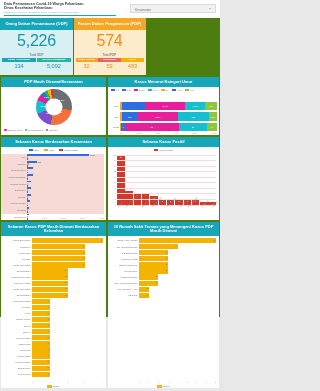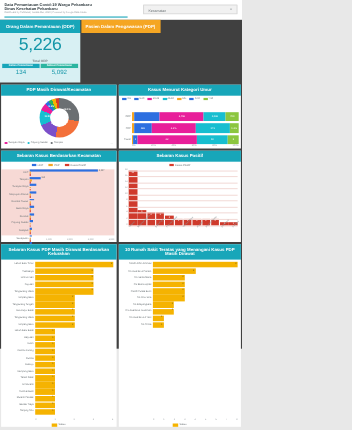--- a/index.html
+++ b/index.html
@@ -2,21 +2,21 @@
 <html><head>
 <meta charset="utf-8">
 <style>
   * { box-sizing: border-box; margin: 0; padding: 0; }
   body {
     width: 220px; height: 391px;
     font-family: "Liberation Sans", sans-serif;
     background: #e8e8e8;
     overflow: hidden;
   }
-  .page { width: 220px; height: 317px; position: relative; background: #404040; }
+  .page { width: 220px; height: 317px; position: relative; background: #4d7c0f; }
 
   
   .hdr { position: absolute; left: 0; top: 0; width: 220px; height: 18px; background: #ffffff; }
   .hdr-title { position: absolute; left: 4px; top: 1.5px; font-size: 3.6px; font-weight: bold; color: #2f3a3f; letter-spacing: .05px; }
   .hdr-sub { position: absolute; left: 4px; top: 6.2px; font-size: 3.6px; font-weight: bold; color: #2f3a3f; }
   .hdr-credit { position: absolute; left: 4px; top: 11px; font-size: 2.2px; color: #9aa1a5; }
   .hdr-rule { position: absolute; left: 4px; top: 15.4px; width: 112px; height: .8px; background: #18a6b9; }
   .filter { position: absolute; left: 130px; top: 4px; width: 86px; height: 8.5px;
             background: #f1f1f1; border: .4px solid #dadada; border-radius: .6px; }
   .filter-label { position: absolute; left: 4px; top: 2.6px; font-size: 3.2px; color: #6b7376; }
@@ -165,20 +165,38 @@
           <div class="kpi-sub">
             <div class="kpi-sub-hd" style="background:#2bb5a0">Selesai Pemantauan</div>
             <div class="kpi-sub-val" style="background:#d8f0f3;color:#1496a8">5,092</div>
           </div>
         </div>
       </div>
     </div>
 
     <div class="kpi" id="kpi-pdp">
       <div class="kpi-hd">Pasien Dalam Pengawasan (PDP)</div>
+      <div class="kpi-body">
+        <div class="kpi-num">574</div>
+        <div class="kpi-cap">Total PDP</div>
+        <div class="kpi-subrow">
+          <div class="kpi-sub">
+            <div class="kpi-sub-hd" style="background:#f5a623">Masih Dirawat</div>
+            <div class="kpi-sub-val" style="background:#fdeccb;color:#f08b13">32</div>
+          </div>
+          <div class="kpi-sub">
+            <div class="kpi-sub-hd" style="background:#e8675a">Meninggal</div>
+            <div class="kpi-sub-val" style="background:#fdeccb;color:#f08b13">59</div>
+          </div>
+          <div class="kpi-sub">
+            <div class="kpi-sub-hd" style="background:#f5b301">Sehat</div>
+            <div class="kpi-sub-val" style="background:#fdeccb;color:#f08b13">483</div>
+          </div>
+        </div>
+      </div>
     </div>
 
   </div>
 
   <div class="panel" id="p-donut">
     <div class="panel-hd">PDP Masih Dirawat/Kecamatan</div>
     <div class="panel-body">
       <div class="donut-wrap">
         <div class="donut" id="donut-ring" style="background: conic-gradient(rgb(107, 111, 114) 0%, rgb(107, 111, 114) 28.1%, rgb(243, 112, 58) 28.1%, rgb(243, 112, 58) 53.1%, rgb(123, 79, 201) 53.1%, rgb(123, 79, 201) 68.7%, rgb(23, 190, 208) 68.7%, rgb(23, 190, 208) 81.2%, rgb(232, 31, 154) 81.2%, rgb(232, 31, 154) 87.5%, rgb(45, 111, 224) 87.5%, rgb(45, 111, 224) 90.6%, rgb(43, 178, 92) 90.6%, rgb(43, 178, 92) 93.7%, rgb(245, 179, 1) 93.7%, rgb(245, 179, 1) 96.8%, rgb(217, 59, 43) 96.8%, rgb(217, 59, 43) 99.9%); border-radius: 50%;">
           <div class="donut-hole"></div>

